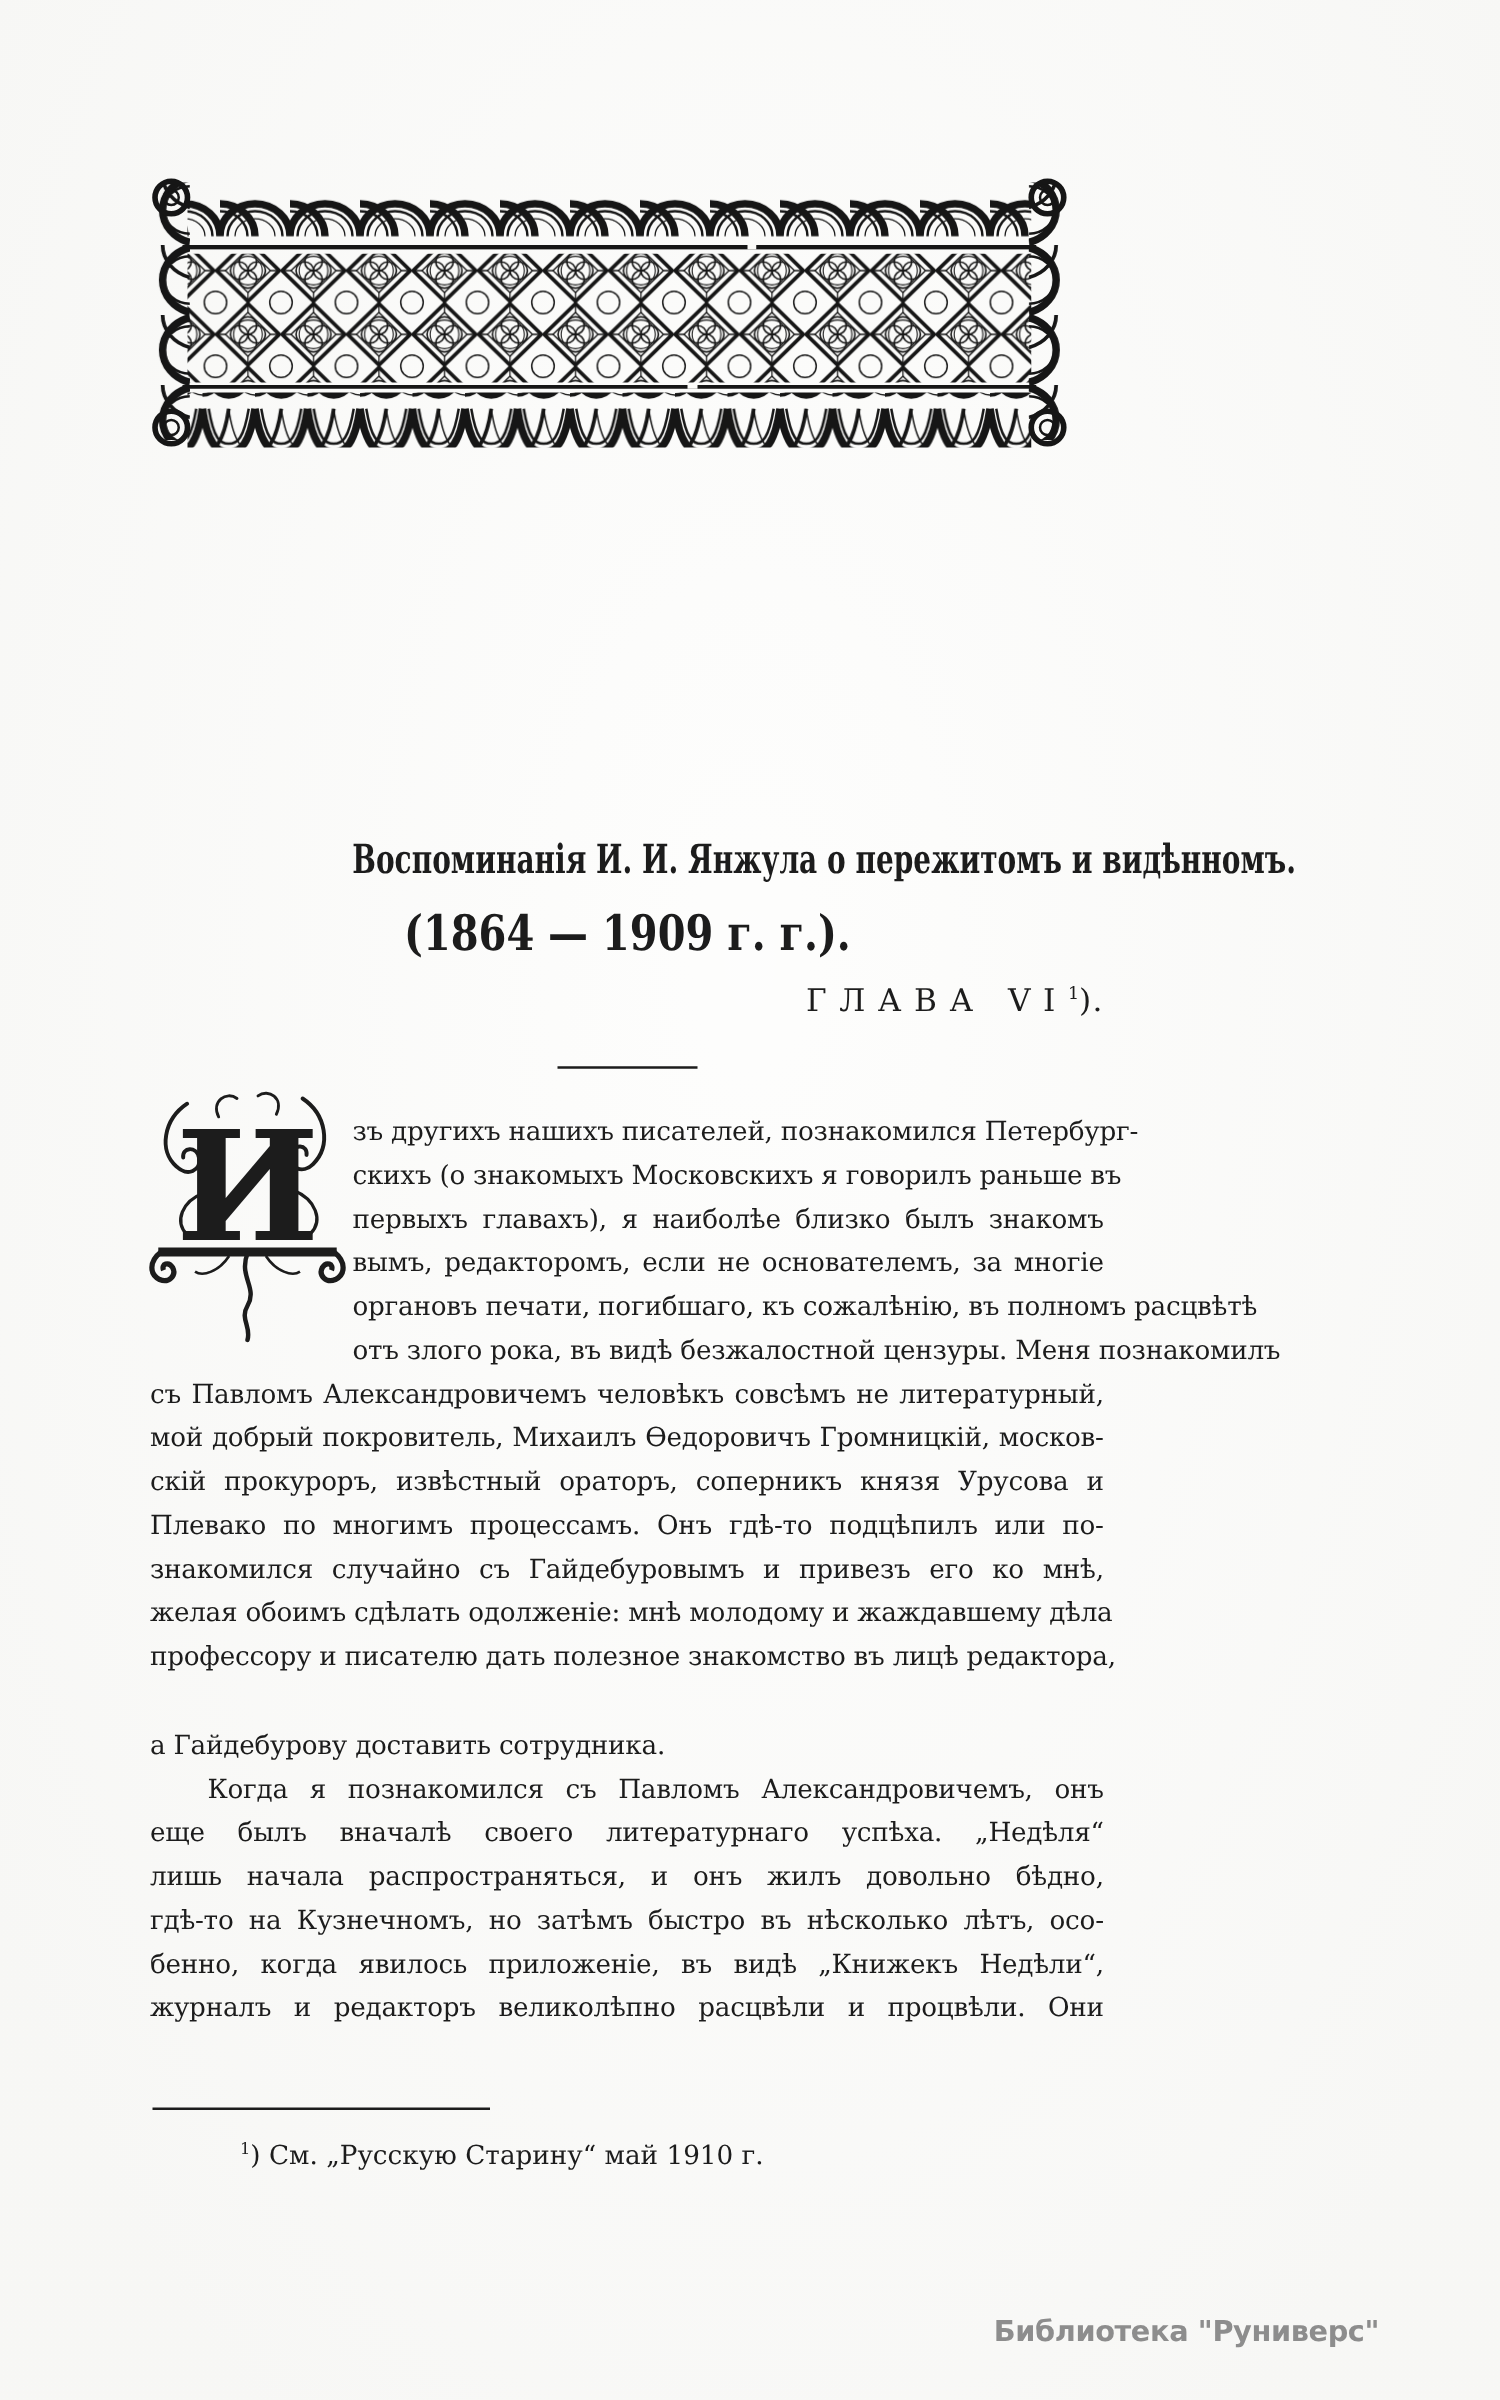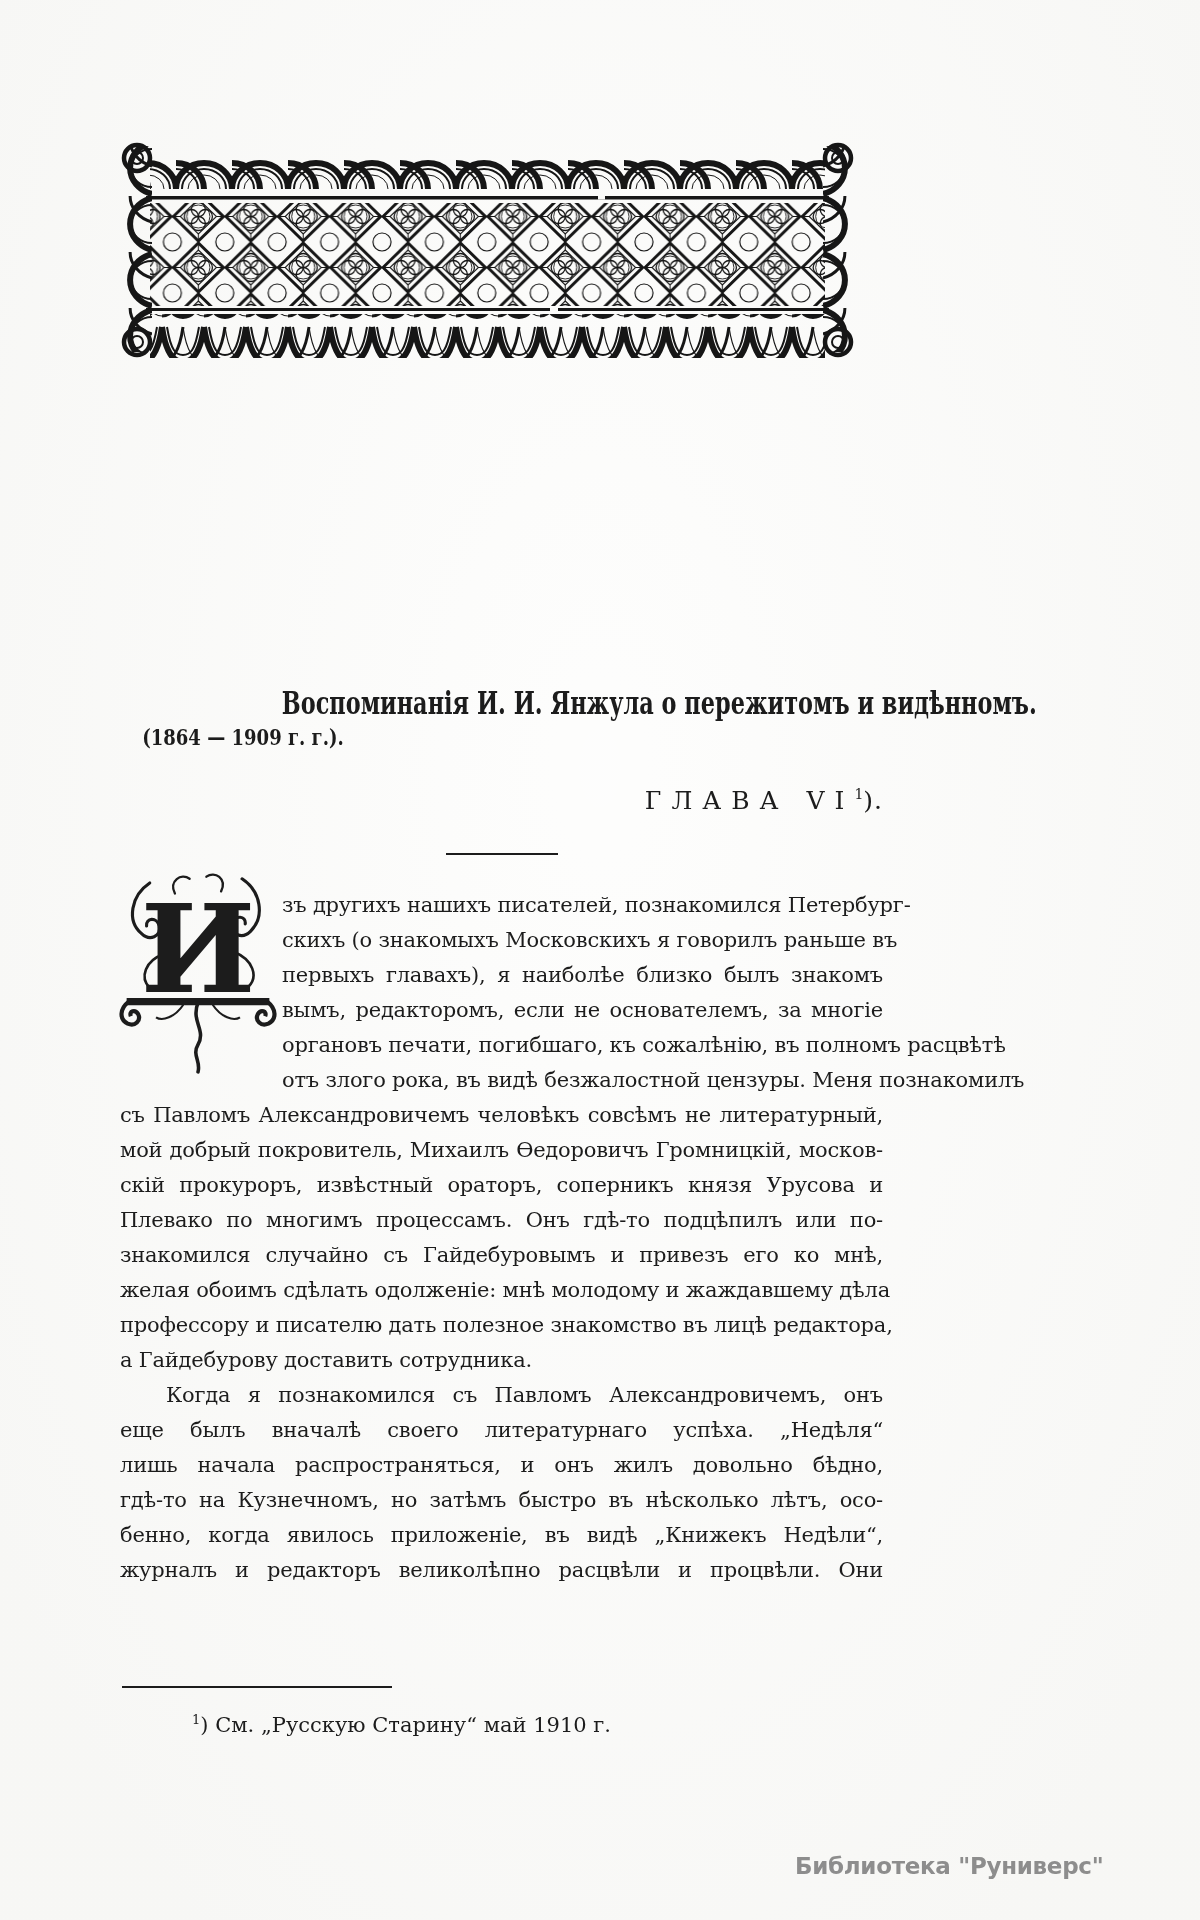--- a/index.html
+++ b/index.html
@@ -13,39 +13,39 @@
     background:
       radial-gradient(ellipse at 50% 40%, rgba(255,255,255,0.6) 0%, rgba(0,0,0,0.015) 85%),
       var(--paper);
     font-family:"DejaVu Serif","Liberation Serif",serif;
     color:var(--ink);
   }
   
   .orn{position:absolute;left:120px;top:140px;width:735px;height:220px;}
   
   .title1{position:absolute;left:120px;top:668px;width:763px;text-align:center;
-    font-weight:bold;font-size:32px;white-space:nowrap;margin-top:16px;}
+    font-weight:bold;font-size:32px;white-space:nowrap;}
   .title1 span{display:inline-block;transform:scaleX(0.70);transform-origin:center;}
-  .title2{position:absolute;left:120px;top:724px;width:763px;
-    font-weight:bold;font-size:22px;white-space:nowrap;}
+  .title2{position:absolute;left:120px;top:724px;width:763px;text-align:center;
+    font-weight:bold;font-size:39px;white-space:nowrap;}
   .title2 span{display:inline-block;transform:scaleX(0.82);transform-origin:center;}
   .chapter{position:absolute;left:120px;top:786px;width:763px;text-align:right;
     font-size:25px;white-space:nowrap;}
   .ch-main{letter-spacing:10px;}
   .ch-sup{font-size:14px;vertical-align:10px;letter-spacing:0;}
   .ch-suffix{letter-spacing:1px;}
   .title-rule{position:absolute;top:853px;left:446px;width:112px;height:2px;background:var(--ink);}
   
   .body{position:absolute;left:120px;top:888px;width:763px;
     font-size:21px;letter-spacing:-0.2px;}
   .dropcap{float:left;width:162px;height:176px;position:relative;}
   .dropcap svg{position:absolute;left:-6px;top:-26px;overflow:visible;}
   .line{height:35px;line-height:35px;white-space:nowrap;
     text-align:justify;text-align-last:justify;}
-  .line.last{text-align-last:left;}
+  .line.last{text-align-last:left;margin-top:36px;}
   .line.indent{text-indent:46px;}
   
   .foot-rule{position:absolute;top:1686px;left:122px;width:270px;height:2px;background:var(--ink);}
   .footnote{position:absolute;left:192px;top:1712px;font-size:21px;white-space:nowrap;}
   .fn-sup{font-size:13px;vertical-align:8px;}
   
   .watermark{position:absolute;left:795px;top:1853px;
     font-family:"DejaVu Sans","Liberation Sans",sans-serif;
     font-weight:bold;font-size:23px;letter-spacing:-0.3px;color:var(--watermark);white-space:nowrap;}
 </style>

